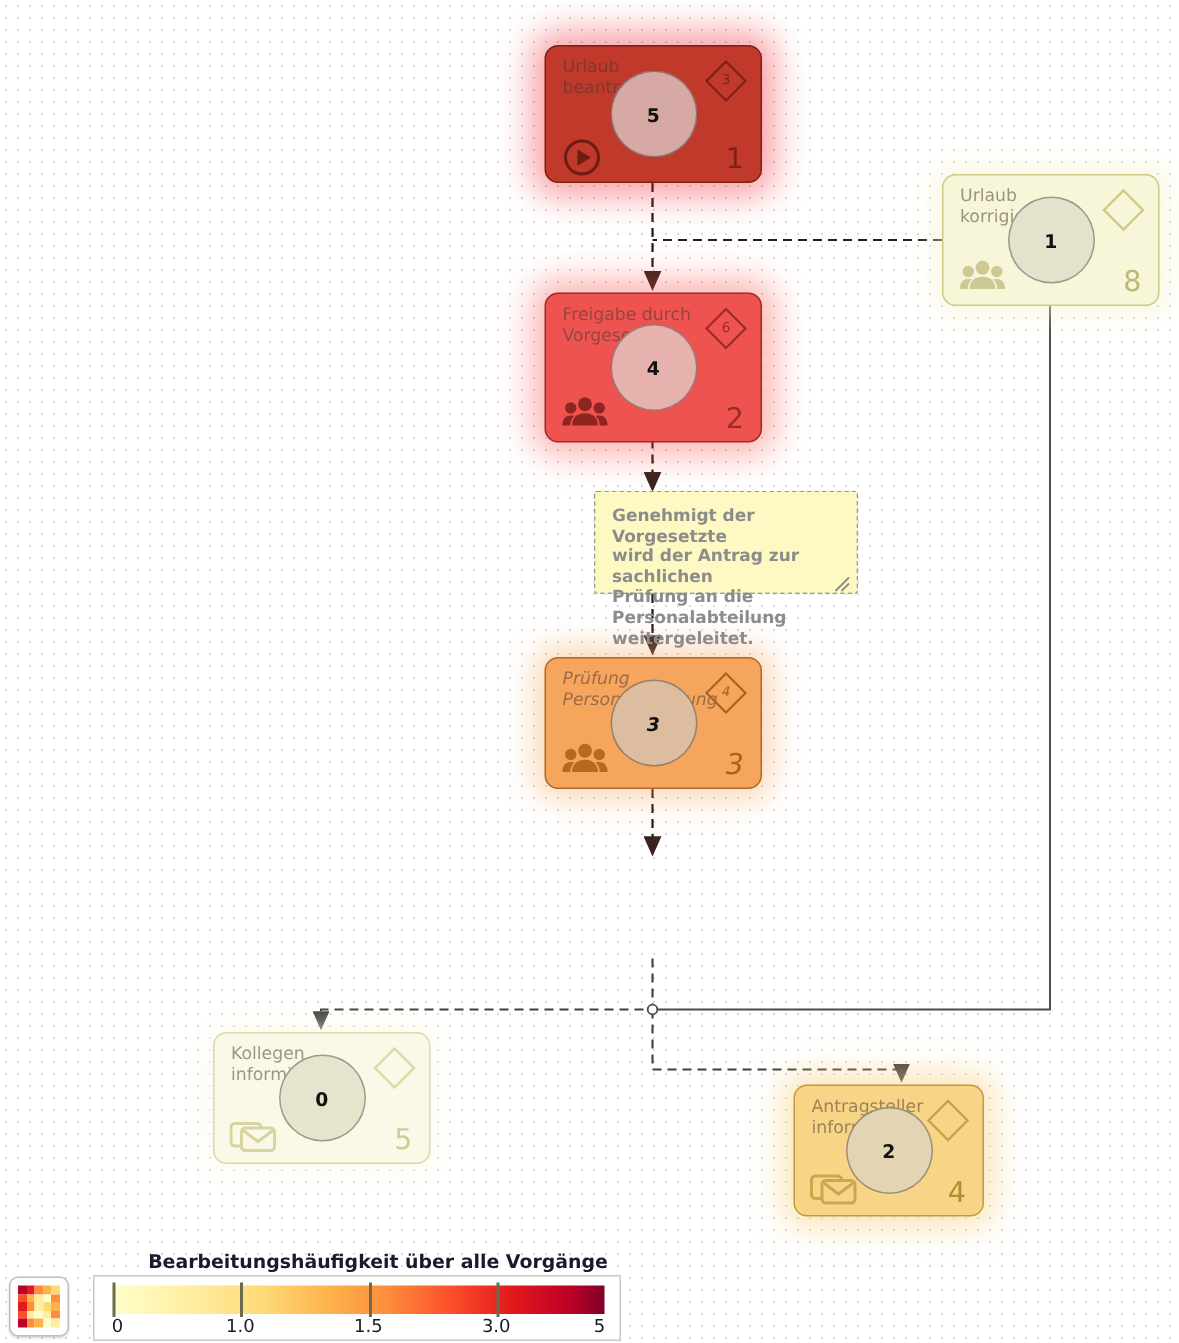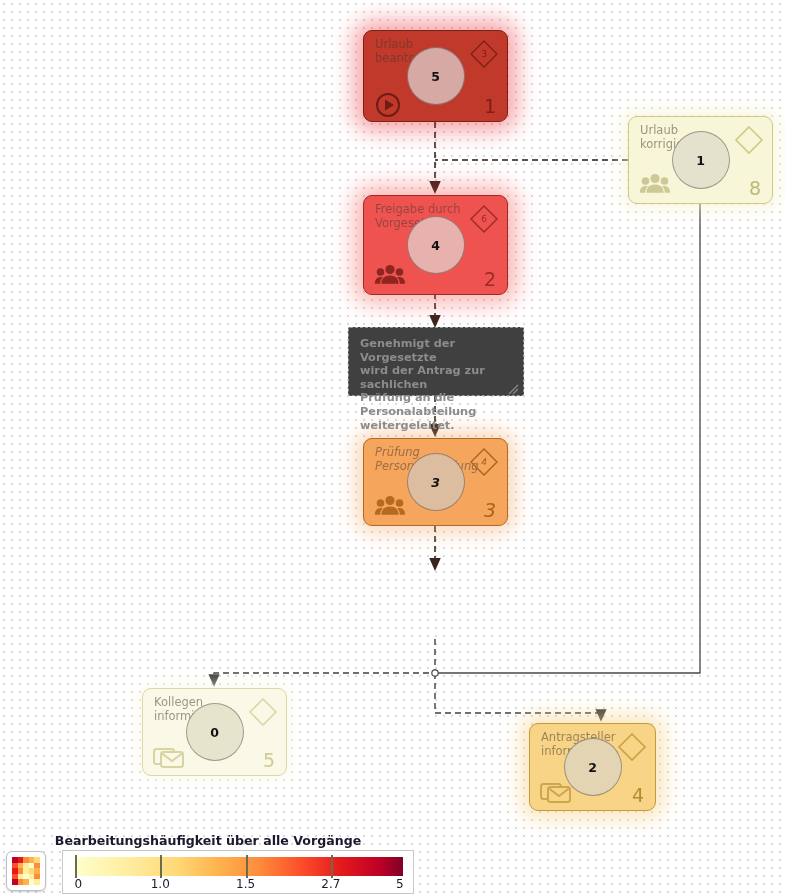--- a/index.html
+++ b/index.html
@@ -64,35 +64,36 @@
   .n-dark-red .bigcircle{background:#d6a9a5;}
   .n-red .bigcircle{background:#e7b2ad;}
   .n-orange .bigcircle{background:#ddbda0;}
   .n-amber .bigcircle{background:#e3d5b3;}
   .n-pale .bigcircle{background:#e4e2cd;}
   .n-cream .bigcircle{background:#e6e4cd;}
 
   
   .note{
     position:absolute;box-sizing:border-box;
-    background:#404040;border:1.3px dashed #9a9a9a;
+    background:#fef9c3;border:1.3px dashed #9a9a9a;
     border-radius:2px;
+    margin-left:48px;
   }
   .note .ntext{
     position:absolute;left:11px;top:9px;right:12px;
     font-size:11.3px;line-height:13.6px;font-weight:700;
     color:#8c8c8c;white-space:pre-line;
   }
   .note .grip{position:absolute;right:4px;bottom:3px;width:12px;height:12px;}
 
   
   #legend{position:absolute;left:0;bottom:0;width:416px;height:62px;}
   #legend-title{
     position:absolute;left:0;top:0;width:416px;text-align:center;
-    font-size:12.6px;font-weight:700;color:#1a1a2e;
+    font-size:12.6px;font-weight:700;color:#1a1a2e;padding-left:44px;
   }
   #legend-panel{
     position:absolute;left:62px;top:17px;width:352px;height:44px;
     background:#fff;border:1px solid #c8c8c8;box-sizing:border-box;
   }
   #gradbar{
     position:absolute;left:12px;top:6px;width:328px;height:19px;
     background:linear-gradient(to right,#ffffcc 0%,#ffeda0 16%,#fed976 31%,#feb24c 44%,#fd8d3c 56%,#fc4e2a 69%,#e31a1c 81%,#bd0026 93%,#800026 100%);
   }
   #gradbar .tick{position:absolute;top:-2px;width:2px;height:23px;background:#6b6b4e;}
@@ -319,19 +320,19 @@
       <div id="gradbar">
         <div class="tick" style="left:0%"></div>
         <div class="tick" style="left:26%"></div>
         <div class="tick" style="left:52%"></div>
         <div class="tick" style="left:78%"></div>
       </div>
       <div id="ticklabels">
         <span style="left:1%">0</span>
         <span style="left:26%">1.0</span>
         <span style="left:52%">1.5</span>
-        <span style="left:78%">2.7</span>
+        <span style="left:78%">3.0</span>
         <span style="left:99%">5</span>
       </div>
     </div>
   </div>
 
 </div>
 
 </body></html>

